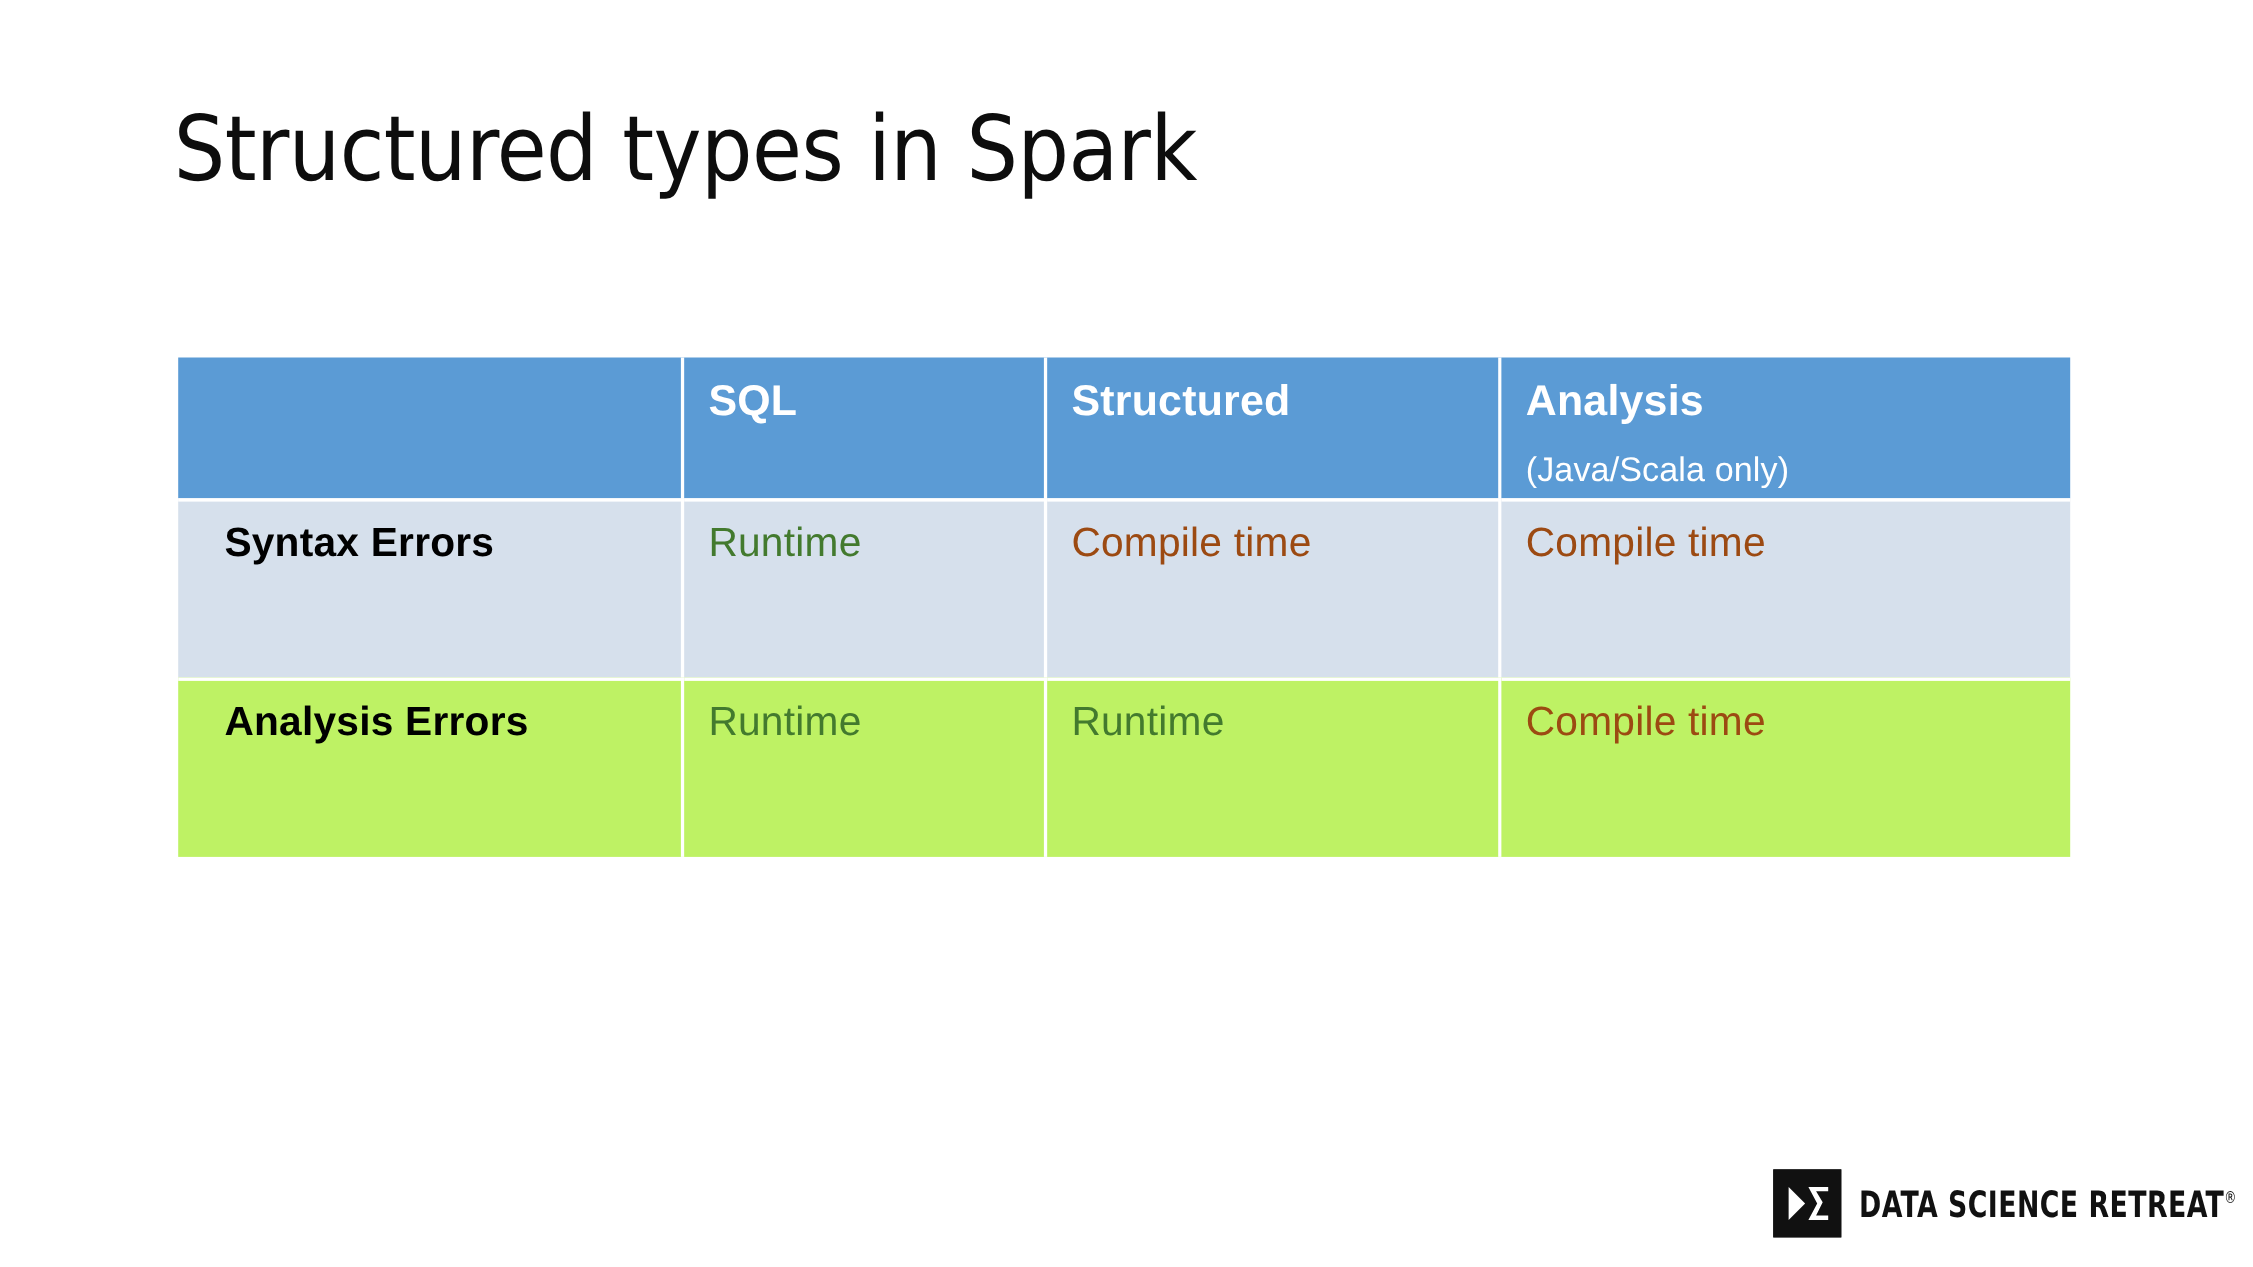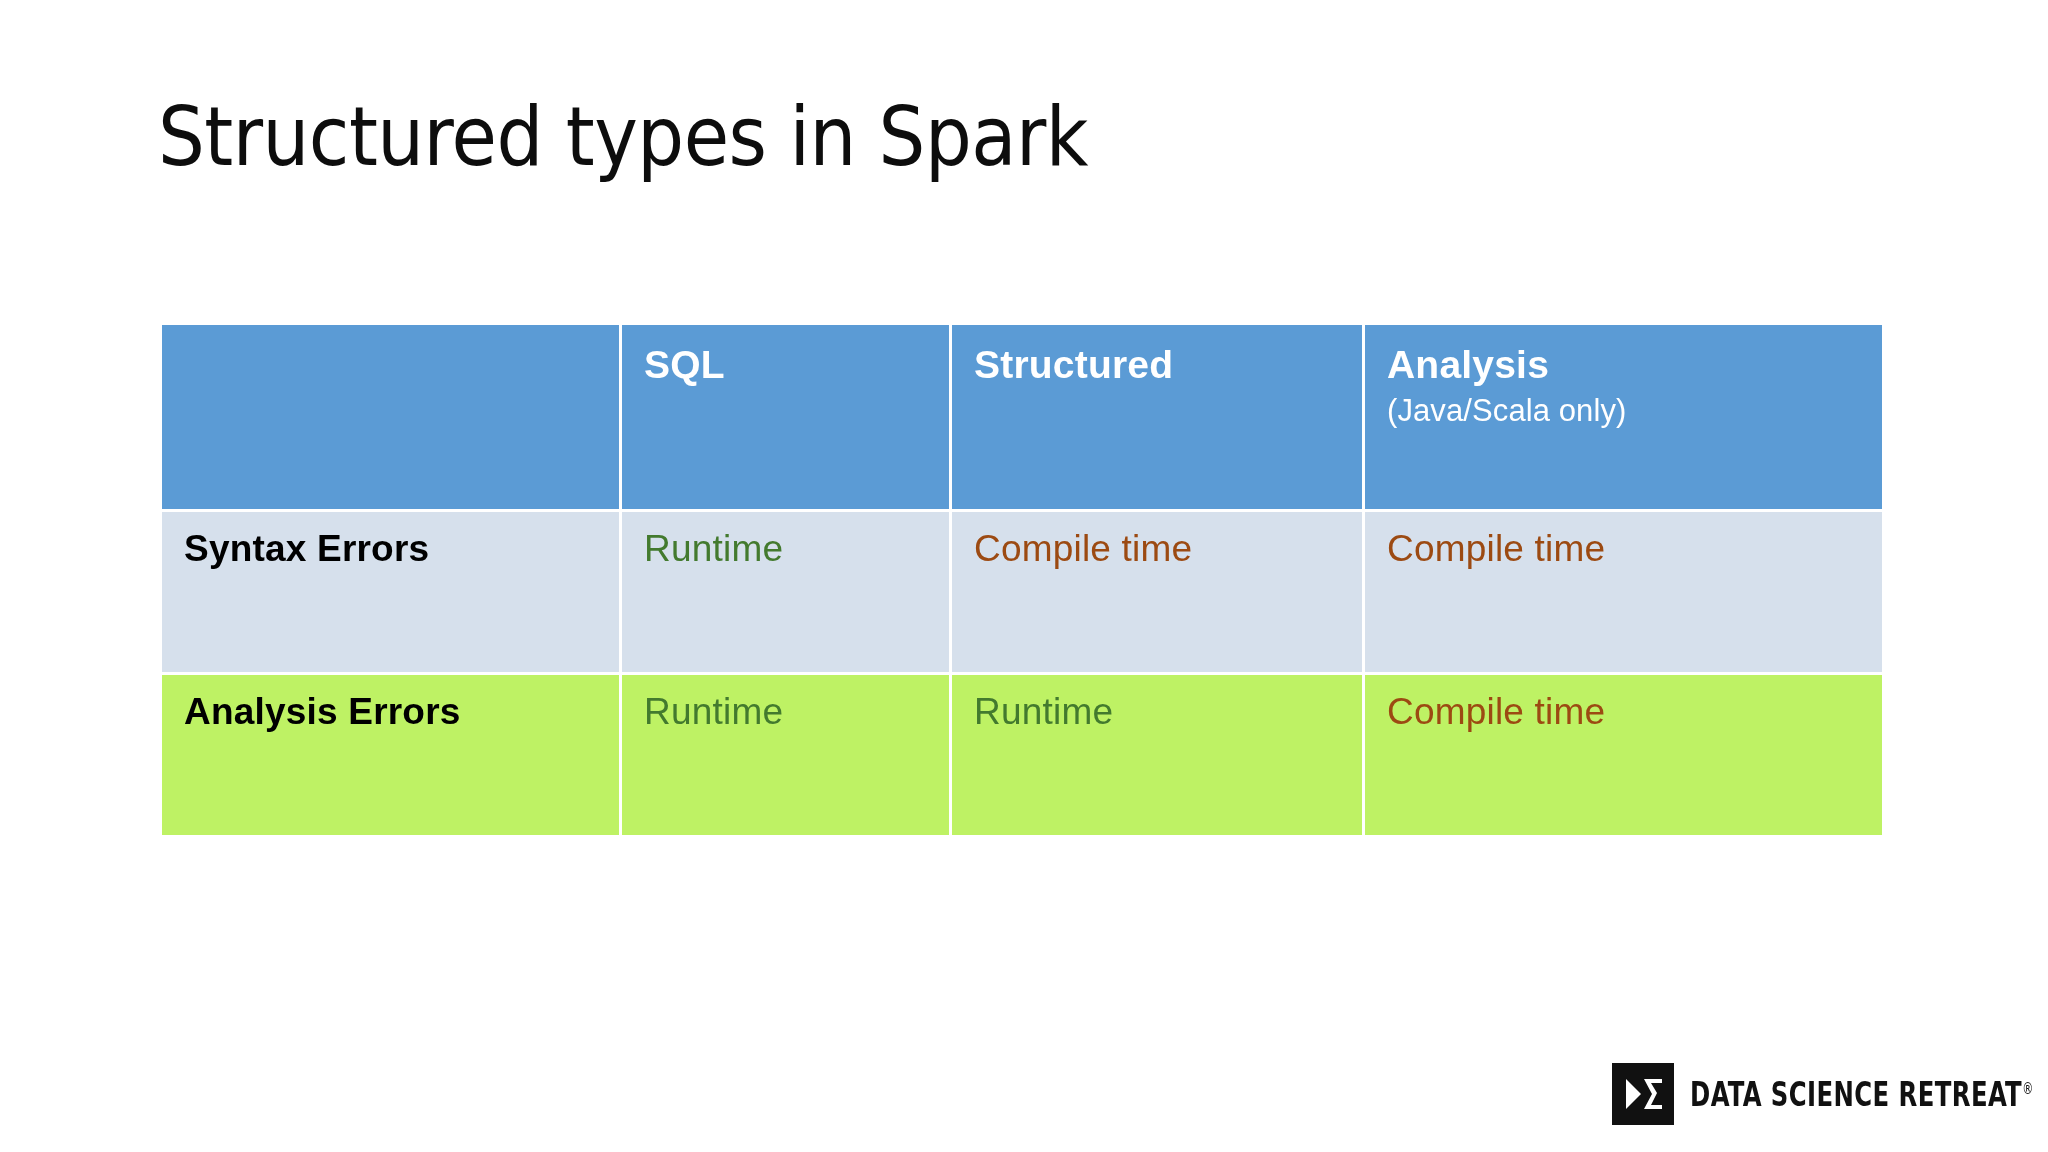--- a/index.html
+++ b/index.html
@@ -52,21 +52,21 @@
     table-layout: fixed;
   }
   table.cmp col.c0 { width: 460px; }
   table.cmp col.c1 { width: 330px; }
   table.cmp col.c2 { width: 413px; }
   table.cmp col.c3 { width: 517px; }
 
   
   thead tr.head-row th {
     background: #5b9bd5;
-    height: 184px;
+    height: 128px;
     vertical-align: top;
     padding: 20px 0 0 22px;
     text-align: left;
     border-right: 3px solid #ffffff;
     box-sizing: border-box;
   }
   thead tr.head-row th:last-child { border-right: none; }
   thead tr.head-row th.blank-head { padding: 0; }
 
   .head-title {
@@ -76,21 +76,21 @@
     color: #ffffff;
     line-height: 1.05;
     letter-spacing: 0.2px;
   }
   .head-sub {
     font-family: "Liberation Sans", sans-serif;
     font-size: 31px;
     font-weight: normal;
     color: #ffffff;
     line-height: 1.1;
-    margin-top: 8px;
+    margin-top: 24px;
     letter-spacing: 0.1px;
   }
 
   
   tbody tr td {
     vertical-align: top;
     padding: 18px 0 0 22px;
     text-align: left;
     height: 163px;
     border-right: 3px solid #ffffff;
@@ -102,20 +102,21 @@
   tbody tr.row-a td { background: #d6e0ec; }
   tbody tr.row-b td { background: #bef264; }
 
   .cell-label {
     font-family: "Liberation Sans", sans-serif;
     font-size: 37px;
     font-weight: bold;
     color: #000000;
     line-height: 1.05;
     letter-spacing: 0.2px;
+    margin-left: 20px;
   }
   .cell-val {
     font-family: "Liberation Sans", sans-serif;
     font-size: 37px;
     font-weight: normal;
     line-height: 1.05;
     letter-spacing: 0.2px;
   }
   .val-runtime { color: #437a2e; }
   .val-compile { color: #9c4a12; }

